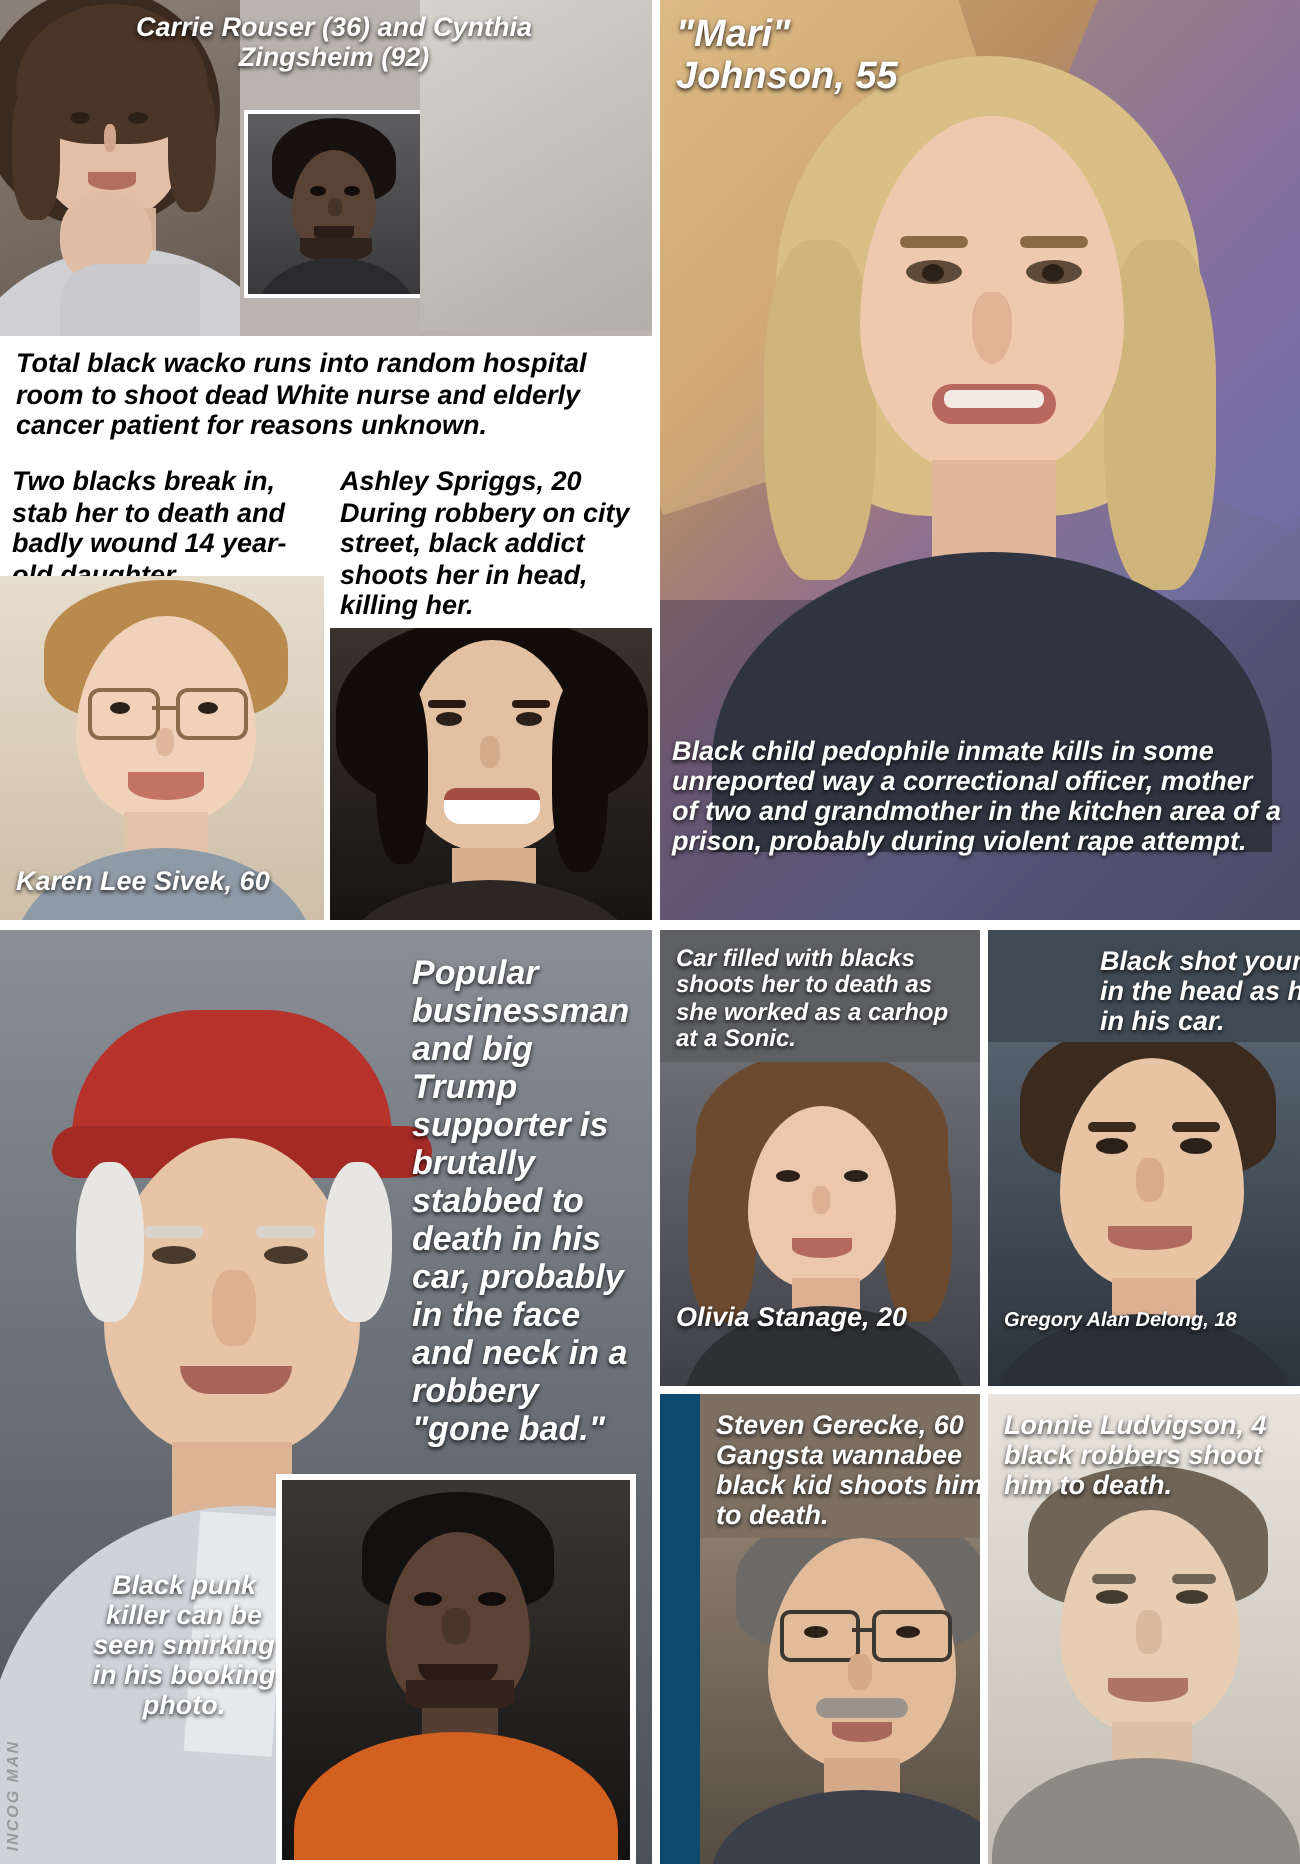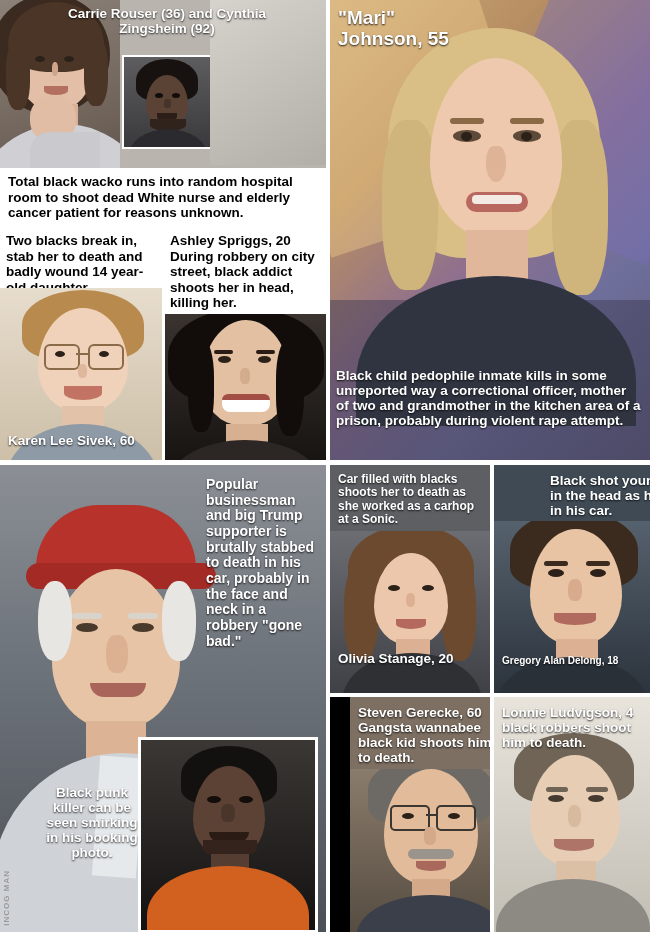--- a/index.html
+++ b/index.html
@@ -1,19 +1,20 @@
 <!DOCTYPE html>
 <html><head>
 <meta charset="utf-8">
 <style>
   html,body{margin:0;padding:0;background:#fff;}
   body{font-family:"Liberation Sans",sans-serif;}
   #page{
     position:relative;width:650px;height:932px;overflow:hidden;
-    background:#000000;
+    background:#0c4a6e;
+    font-style:italic;
   }
   .panel{position:absolute;overflow:hidden;}
   .cap{
     position:absolute;color:#ffffff;font-weight:bold;line-height:1.12;
     text-shadow:0 1px 2px rgba(0,0,0,.85);
   }
   .bar{
     position:absolute;background:#ffffff;color:#000000;font-weight:bold;
     line-height:1.15;
   }
@@ -171,21 +172,21 @@
       <div style="position:absolute;left:106px;top:170px;width:22px;height:38px;border-radius:40%;background:#dcb192;"></div>
 
       <div style="position:absolute;left:90px;top:218px;width:56px;height:14px;border-radius:0 0 18px 18px;background:#a9655a;"></div>
 
       <div class="neck" style="left:86px;top:256px;width:60px;height:40px;background:#dcb495;"></div>
       <div class="shoulders" style="left:-8px;top:288px;width:260px;height:190px;background:#cfd3d8;"></div>
       <div style="position:absolute;left:96px;top:292px;width:44px;height:120px;background:#e6e9ec;transform:rotate(4deg);"></div>
     </div>
 
 
-    <div class="cap" style="left:206px;top:12px;width:112px;font-size:14px;">Popular businessman and big Trump supporter is brutally stabbed to death in his car, probably in the face and neck in a robbery "gone bad."</div>
+    <div class="cap" style="left:206px;top:12px;width:112px;font-size:17px;">Popular businessman and big Trump supporter is brutally stabbed to death in his car, probably in the face and neck in a robbery "gone bad."</div>
 
     <div class="cap" style="left:44px;top:320px;width:96px;font-size:13.5px;text-align:center;">Black punk killer can be seen smirking in his booking photo.</div>
 
     <div class="ph" style="left:138px;top:272px;width:174px;height:190px;background:#1d1b1a;border:3px solid #ffffff;">
       <div style="position:absolute;inset:0;background:linear-gradient(180deg,#3a3734 0%,#141211 100%);"></div>
       <div style="position:absolute;left:40px;top:6px;width:96px;height:58px;border-radius:50% 50% 26% 26%;background:#131010;"></div>
       <div class="face" style="left:52px;top:26px;width:72px;height:92px;background:#5c4235;"></div>
       <div class="eye" style="left:66px;top:56px;width:14px;height:7px;background:#120d0a;"></div>
       <div class="eye" style="left:98px;top:56px;width:14px;height:7px;background:#120d0a;"></div>
       <div style="position:absolute;left:80px;top:64px;width:14px;height:18px;background:#4a352b;border-radius:40%;"></div>

